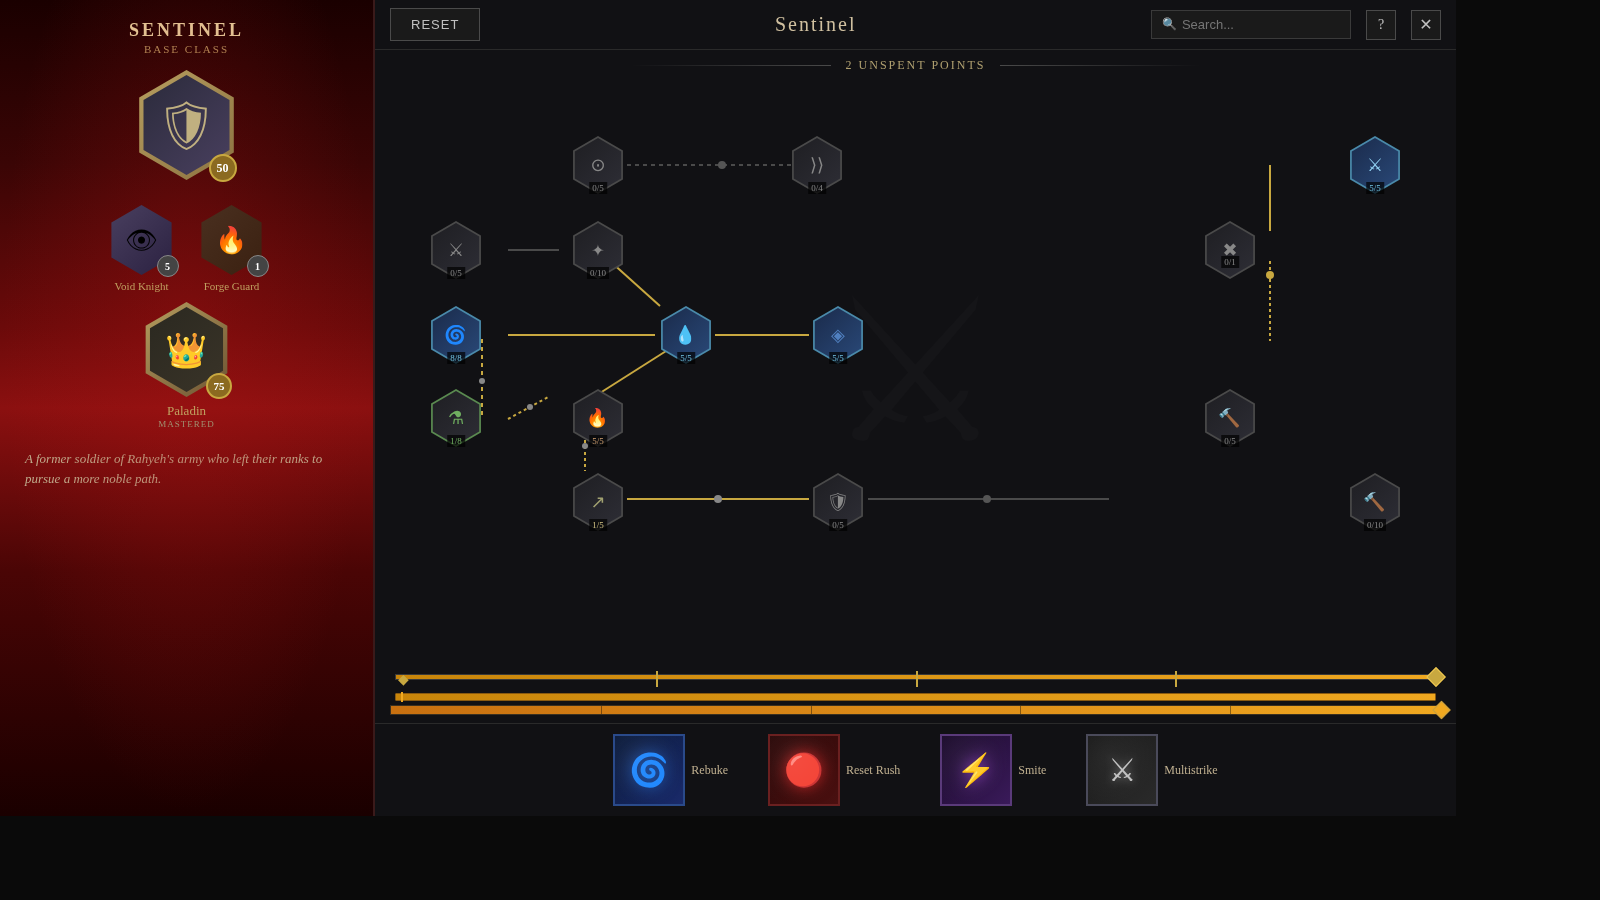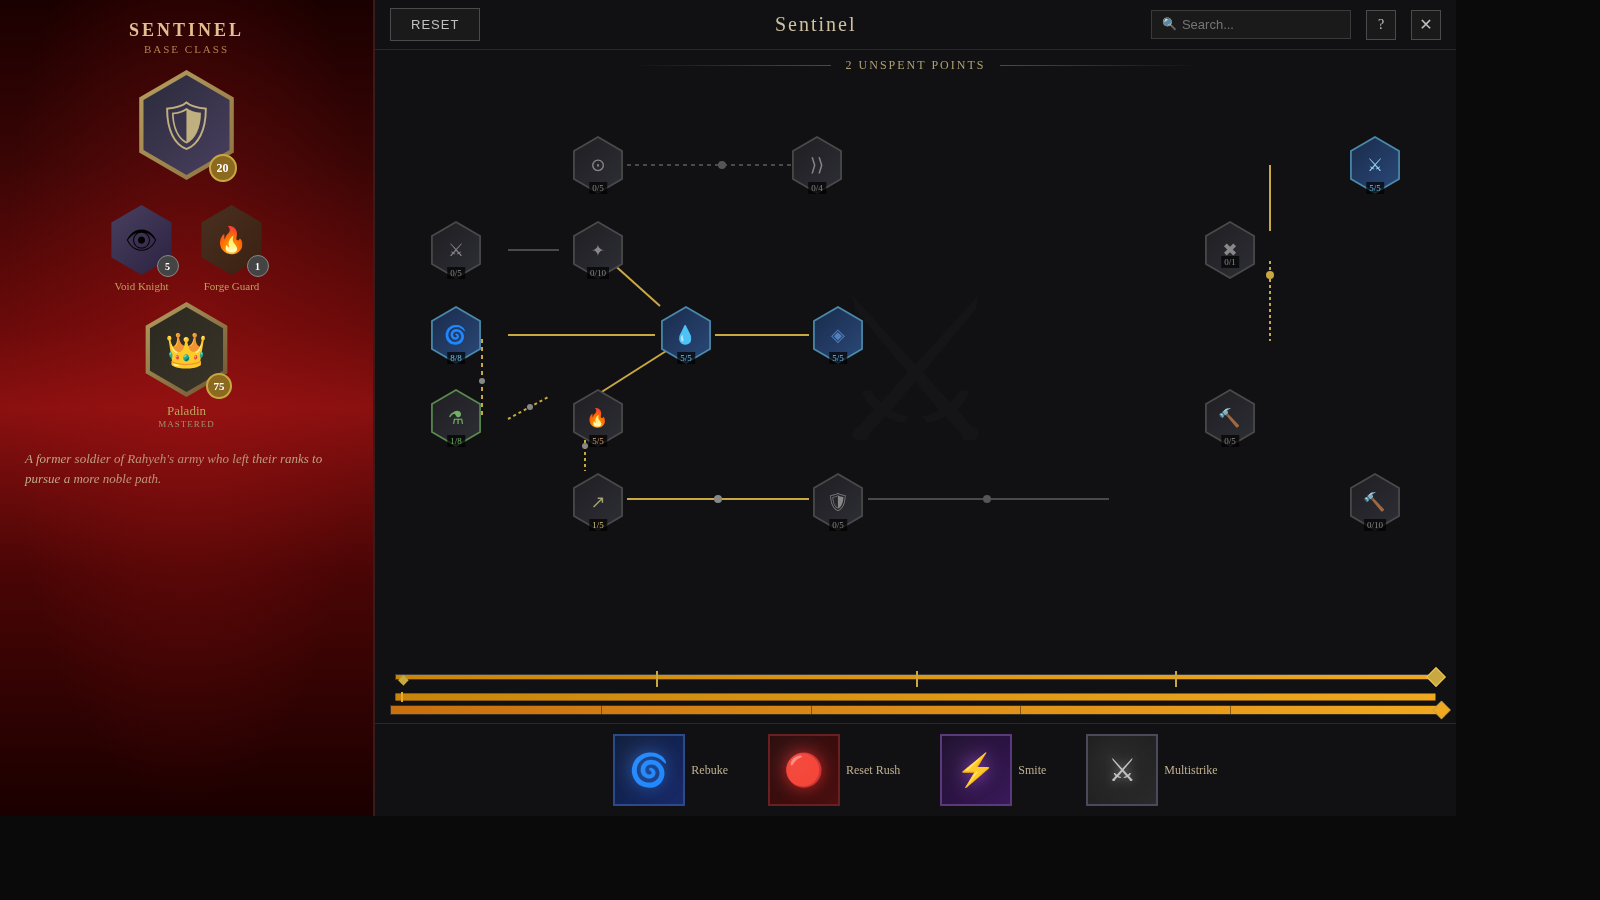--- a/index.html
+++ b/index.html
@@ -368,21 +368,21 @@
 <div class="left-panel">
   <div class="sentinel-title">Sentinel</div>
   <div class="base-class-label">Base Class</div>
 
   <div class="class-tree">
 
     <div style="position:relative; margin-bottom:15px;">
       <div style="width:110px; height:110px; clip-path: polygon(50% 0%, 93% 25%, 93% 75%, 50% 100%, 7% 75%, 7% 25%); background: linear-gradient(135deg, #b8a060, #8a7040); display:flex; align-items:center; justify-content:center;">
         <div style="width:100px; height:100px; clip-path: polygon(50% 0%, 93% 25%, 93% 75%, 50% 100%, 7% 75%, 7% 25%); background: linear-gradient(135deg, #2a2a3a, #4a4060); display:flex; align-items:center; justify-content:center; font-size:48px; color:#c0b080;">🛡</div>
       </div>
-      <div style="position:absolute; bottom:-2px; right:5px; background:#8b6a20; color:#fff; font-size:12px; font-weight:bold; width:28px; height:28px; border-radius:50%; display:flex; align-items:center; justify-content:center; border:2px solid #c8a840;">20</div>
+      <div style="position:absolute; bottom:-2px; right:5px; background:#8b6a20; color:#fff; font-size:12px; font-weight:bold; width:28px; height:28px; border-radius:50%; display:flex; align-items:center; justify-content:center; border:2px solid #c8a840;">50</div>
     </div>
 
     <div class="sub-classes">
       <div class="sub-icon-wrapper">
         <div style="position:relative;">
           <div style="width:70px; height:70px; clip-path: polygon(50% 0%, 93% 25%, 93% 75%, 50% 100%, 7% 75%, 7% 25%); background: linear-gradient(135deg, #4a4060, #2a2040); display:flex; align-items:center; justify-content:center; font-size:26px;">👁</div>
           <div style="position:absolute; bottom:-2px; right:-2px; background:#444; color:#fff; font-size:10px; font-weight:bold; width:22px; height:22px; border-radius:50%; display:flex; align-items:center; justify-content:center; border:1px solid #888;">5</div>
         </div>
         <div class="sub-label">Void Knight</div>
       </div>

